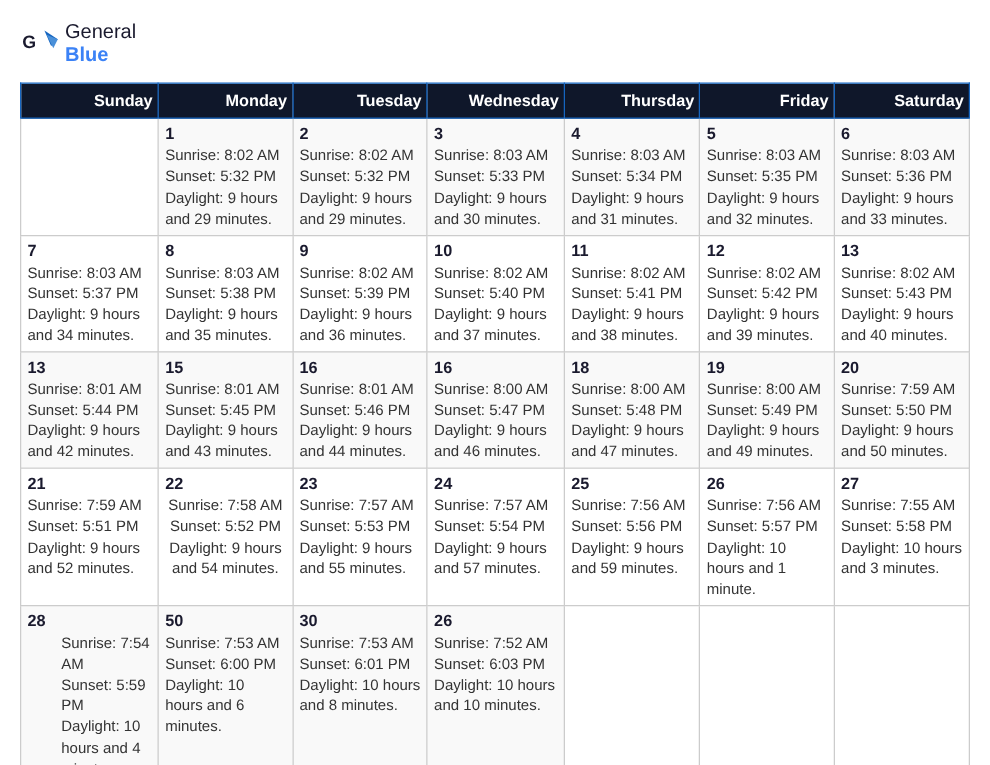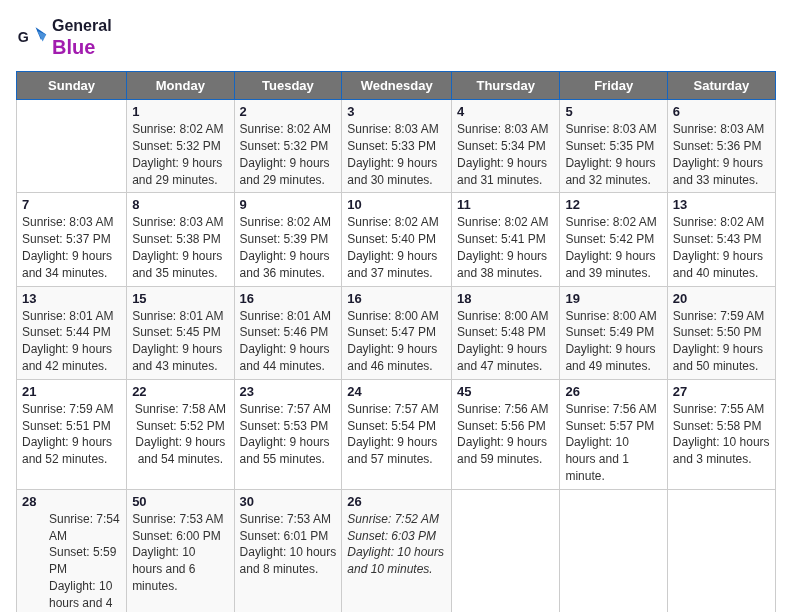--- a/index.html
+++ b/index.html
@@ -36,24 +36,24 @@
     .location-title {
       font-size: 16px;
       color: #444;
     }
     table {
       width: 100%;
       border-collapse: collapse;
       font-size: 11px;
     }
     thead tr th {
-      background-color: #737373;
+      background-color: #0f172a;
       color: #fff;
       padding: 6px 4px;
-      text-align: center;
+      text-align: right;
       font-size: 13px;
       font-weight: 600;
       border: 1px solid #1565c0;
     }
     tbody tr td {
       border: 1px solid #ccc;
       vertical-align: top;
       padding: 4px 5px;
       width: 113px;
       min-height: 80px;
@@ -84,22 +84,22 @@
 <body>
 
 <div class="header">
   <div class="logo">
     <svg class="logo-icon" viewBox="0 0 36 36">
       <text x="2" y="22" font-size="16" font-weight="bold" fill="#1a1a2e">G</text>
       <polygon points="22,6 34,14 28,20" fill="#1565c0"></polygon>
       <polygon points="24,10 34,14 30,22" fill="#4a90d9"></polygon>
     </svg>
     <div>
-      <div style="font-size:16px;font-weight:bold;color:#1a1a2e;line-height:1.2">General</div>
-      <div style="font-size:20px;font-weight:bold;color:#a21caf;line-height:1.2">Blue</div>
+      <div style="font-size:16px;font-weight:normal;color:#1a1a2e;line-height:1.2">General</div>
+      <div style="font-size:16px;font-weight:bold;color:#3b82f6;line-height:1.2">Blue</div>
     </div>
   </div>
   <div class="title-block">
     <div class="month-title"></div>
     <div class="location-title"></div>
   </div>
 </div>
 
 <table>
   <thead>
@@ -260,21 +260,21 @@
 Sunset: 5:53 PM
 Daylight: 9 hours and 55 minutes.</div>
         </td>
         <td>
           <span class="day-number">24</span>
           <div class="day-info" style="white-space: pre-line;">Sunrise: 7:57 AM
 Sunset: 5:54 PM
 Daylight: 9 hours and 57 minutes.</div>
         </td>
         <td>
-          <span class="day-number">45</span>
+          <span class="day-number">25</span>
           <div class="day-info" style="white-space: pre-line;">Sunrise: 7:56 AM
 Sunset: 5:56 PM
 Daylight: 9 hours and 59 minutes.</div>
         </td>
         <td>
           <span class="day-number">26</span>
           <div class="day-info" style="white-space: pre-line;">Sunrise: 7:56 AM
 Sunset: 5:57 PM
 Daylight: 10 hours and 1 minute.</div>
         </td>
@@ -299,21 +299,21 @@
 Daylight: 10 hours and 6 minutes.</div>
         </td>
         <td>
           <span class="day-number">30</span>
           <div class="day-info" style="white-space: pre-line;">Sunrise: 7:53 AM
 Sunset: 6:01 PM
 Daylight: 10 hours and 8 minutes.</div>
         </td>
         <td>
           <span class="day-number">26</span>
-          <div class="day-info" style="white-space: pre-line; font-style: italic;">Sunrise: 7:52 AM
+          <div class="day-info" style="white-space: pre-line;">Sunrise: 7:52 AM
 Sunset: 6:03 PM
 Daylight: 10 hours and 10 minutes.</div>
         </td>
         <td class="empty-cell"></td>
         <td class="empty-cell"></td>
         <td class="empty-cell"></td>
       </tr>
     </tbody>
 </table>
 

